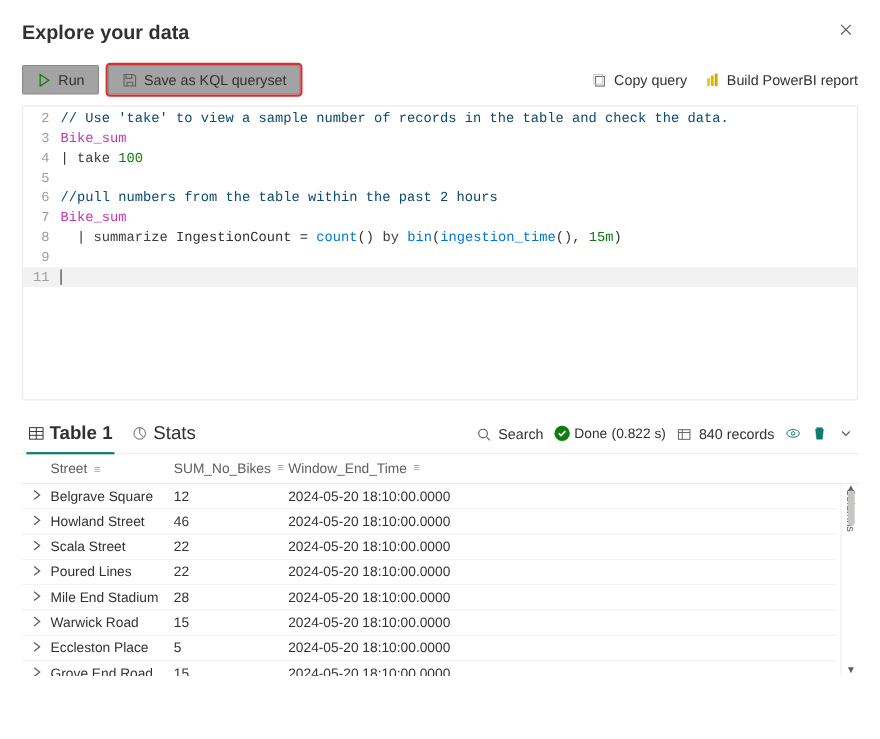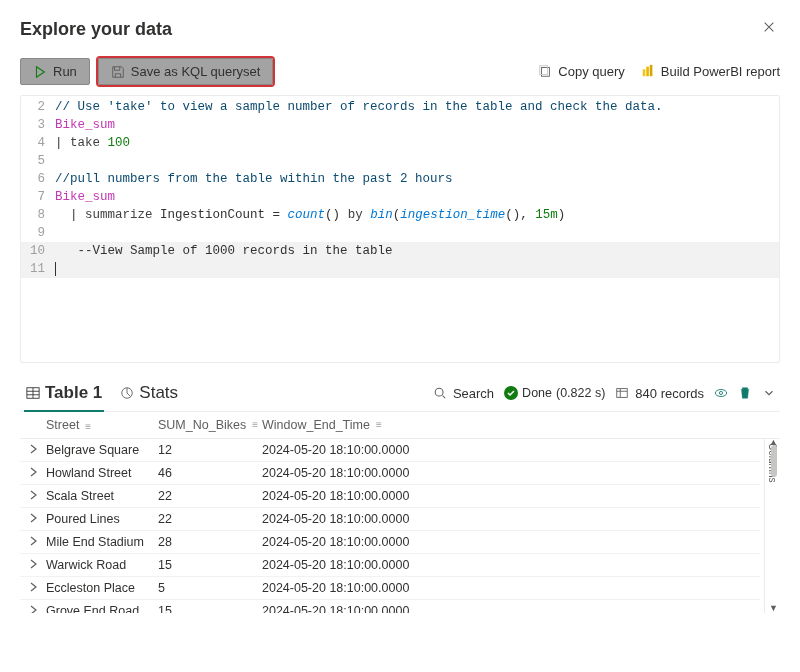--- a/index.html
+++ b/index.html
@@ -55,21 +55,21 @@
     border-color: #8a8886;
   }
   .toolbar-right {
     margin-left: auto;
     display: flex;
     gap: 16px;
     align-items: center;
   }
   .link-btn {
     display: inline-flex;
-    align-items: flex-start;
+    align-items: flex-end;
     gap: 6px;
     font-size: 13px;
     color: #323130;
     cursor: pointer;
   }
   .icon {
     display: inline-flex;
     align-items: center;
     justify-content: center;
     width: 14px;
@@ -101,21 +101,21 @@
     flex-shrink: 0;
   }
   .code {
     flex: 1;
   }
   .hl-line { background: #f2f2f2; }
   .c-comment { color: #0c4a6e; }
   .c-ident   { color: #c239b3; }
   .c-op      { color: #323130; }
   .c-key     { color: #404040; }
-  .c-func    { color: #0078d4; font-style: italic; }
+  .c-func    { color: #0078d4; }
   .c-num     { color: #107c10; }
   .c-eq      { color: #323130; }
   .c-var     { color: #323130; }
   .c-sql     { color: #323130; }
   .cursor {
     display: inline-block;
     width: 1px;
     height: 14px;
     background: #323130;
     vertical-align: text-bottom;
@@ -281,21 +281,20 @@
 
 <div class="editor" id="editor">
     <div class="code-line"><div class="gutter">2</div><div class="code"><span class="c-comment">// Use 'take' to view a sample number of records in the table and check the data.</span></div></div>
     <div class="code-line"><div class="gutter">3</div><div class="code"><span class="c-ident">Bike_sum</span></div></div>
     <div class="code-line"><div class="gutter">4</div><div class="code"><span class="c-op">| </span><span class="c-key">take</span><span class="c-num"> 100</span></div></div>
     <div class="code-line"><div class="gutter">5</div><div class="code"></div></div>
     <div class="code-line"><div class="gutter">6</div><div class="code"><span class="c-comment">//pull numbers from the table within the past 2 hours</span></div></div>
     <div class="code-line"><div class="gutter">7</div><div class="code"><span class="c-ident">Bike_sum</span></div></div>
     <div class="code-line"><div class="gutter">8</div><div class="code"><span class="c-op">  | </span><span class="c-key">summarize</span><span class="c-var"> IngestionCount </span><span class="c-eq">=</span><span class="c-var"> </span><span class="c-func">count</span><span class="c-var">() </span><span class="c-key">by</span><span class="c-var"> </span><span class="c-func">bin</span><span class="c-var">(</span><span class="c-func">ingestion_time</span><span class="c-var">(), </span><span class="c-num">15m</span><span class="c-var">)</span></div></div>
     <div class="code-line"><div class="gutter">9</div><div class="code"></div></div>
-    <div class="code-line hl-line"><div class="gutter">10</div><div class="code"><span class="c-sql">   --View Sample of 1000 records in the table</span></div></div>
     <div class="code-line hl-line"><div class="gutter">11</div><div class="code"><span class="cursor"></span></div></div>
   </div>
 
 <div class="results-bar">
   <div class="tab active">
     <span class="icon">
       <svg viewBox="0 0 16 16">
           <rect x="1" y="2" width="14" height="12" fill="none" stroke="#323130"></rect>
           <path d="M1 6h14M1 10h14M8 2v12" stroke="#323130" fill="none"></path>
         </svg>

